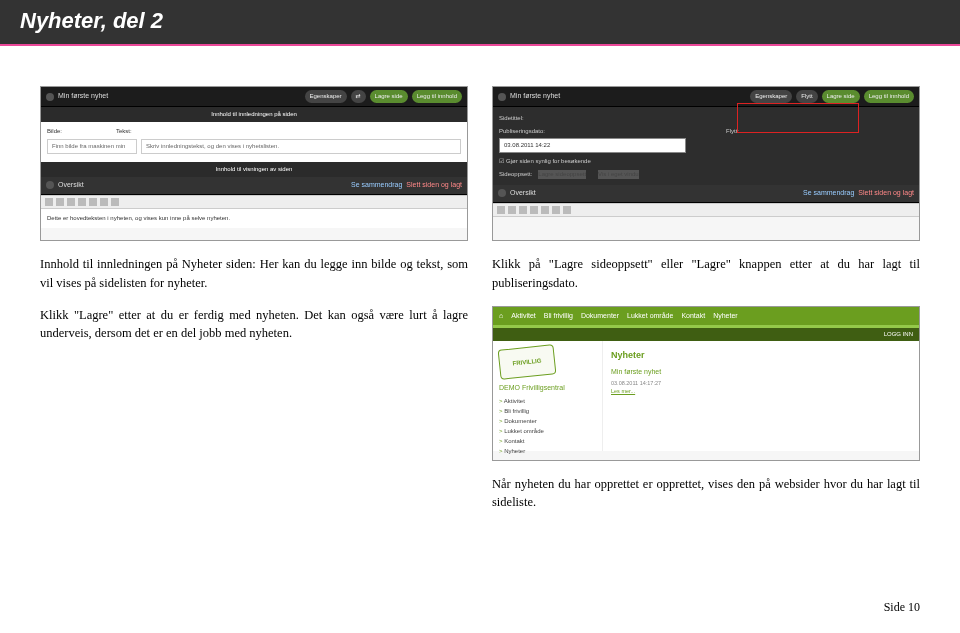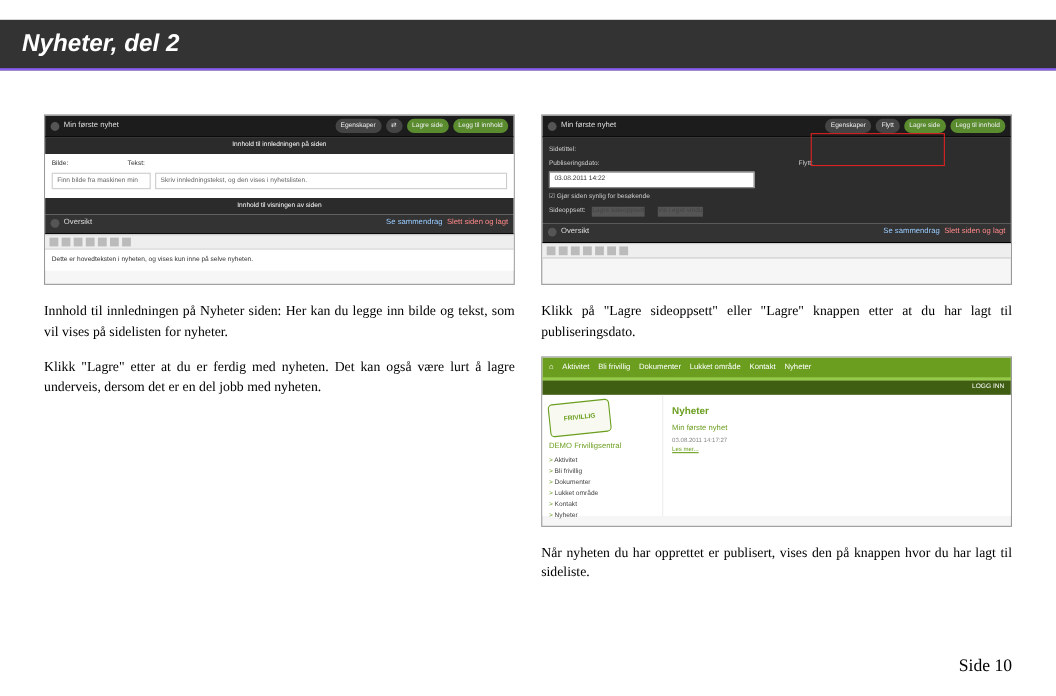--- a/index.html
+++ b/index.html
@@ -7,22 +7,21 @@
       width: 960px;
       height: 633px;
       font-family: Georgia, 'Times New Roman', serif;
       background: #fff;
       position: relative;
       overflow: hidden;
     }
     .header-band {
       background: #333;
       padding: 8px 20px 10px;
-      border-bottom: 2px solid #8b5cf6;
-      margin-top: 18px;
+      border-bottom: 2px solid #ec4899;
     }
     .page-title {
       font-family: Arial, sans-serif;
       font-size: 22px;
       font-weight: bold;
       font-style: italic;
       color: #fff;
     }
     .content {
       display: flex;
@@ -140,21 +139,21 @@
     .site-main { flex: 1; padding: 8px; }
     .site-main .mh { color: #6b9e1f; font-size: 9px; font-weight: bold; margin-bottom: 4px; }
     .site-main .msub { color: #6b9e1f; font-size: 7px; margin: 2px 0; }
     .site-main .mdate { color: #888; font-size: 5.5px; }
     .site-main .mlink { color: #6b9e1f; font-size: 5.5px; text-decoration: underline; }
 
     .page-number {
       position: absolute;
       right: 40px;
       bottom: 18px;
-      font-size: 16px;
+      font-size: 12px;
       color: #000;
     }
   </style>
 </head>
 <body>
 
 <div class="header-band">
   <div class="page-title">Nyheter, del 2</div>
 </div>
 
@@ -284,18 +283,18 @@
         </div>
         <div class="site-main">
           <div class="mh">Nyheter</div>
           <div class="msub">Min første nyhet</div>
           <div class="mdate">03.08.2011 14:17:27</div>
           <div class="mlink">Les mer...</div>
         </div>
       </div>
     </div>
 
-    <p>Når nyheten du har opprettet er publisert, vises den på knappen hvor du har lagt til sideliste.</p>
+    <p>Når nyheten du har opprettet er opprettet, vises den på websider hvor du har lagt til sideliste.</p>
   </div>
 
 </div>
 
 <div class="page-number">Side 10</div>
 
 </body></html>

